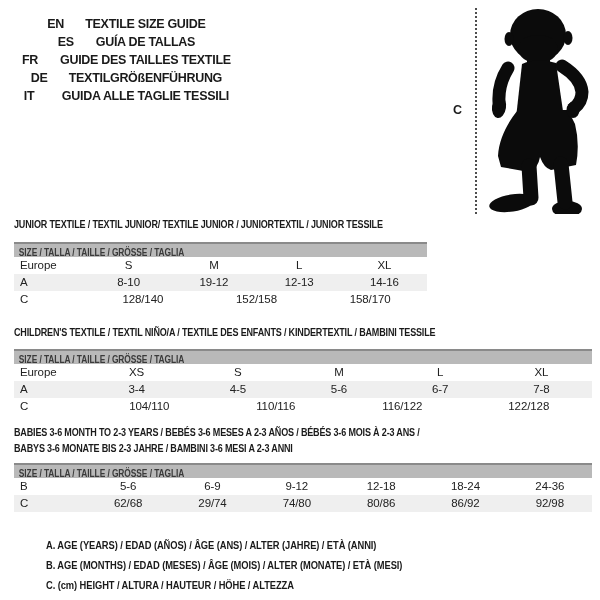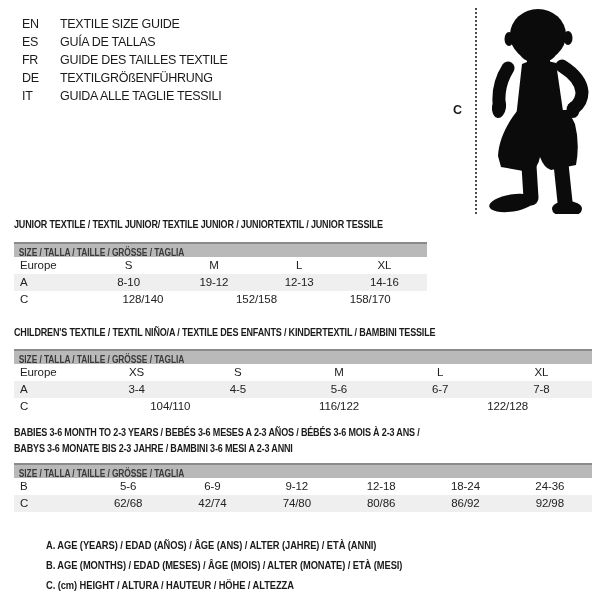--- a/index.html
+++ b/index.html
@@ -12,21 +12,21 @@
     --dotted:#4d4d4d;
   }
   html,body{margin:0;padding:0;}
   body{
     width:600px;height:600px;background:#ffffff;position:relative;
     font-family:"Liberation Sans",sans-serif;color:var(--text);
     overflow:hidden;
   }
   
   .lang-block{position:absolute;left:22px;top:15px;}
-  .lang-row{display:flex;font-weight:normal;font-size:12.5px;line-height:18px;letter-spacing:-0.3px;}
+  .lang-row{display:flex;font-weight:bold;font-size:12.5px;line-height:18px;letter-spacing:-0.3px;justify-content:center;}
   .lang-code{width:38px;flex:0 0 38px;}
   
   .figure{position:absolute;left:445px;top:4px;width:152px;height:212px;}
   .c-label{position:absolute;left:8px;top:99px;font-weight:bold;font-size:12.5px;}
   .dotted-line{position:absolute;left:30px;top:4px;height:206px;width:0;border-left:2px dotted var(--dotted);}
   .figure svg{position:absolute;left:43px;top:2px;}
   
   .tbl-title{position:absolute;left:14px;font-weight:bold;font-size:11px;letter-spacing:-0.2px;
              transform:scaleX(.82);transform-origin:left top;white-space:nowrap;line-height:16px;}
   #t1-title{top:216px;}
@@ -150,20 +150,21 @@
       <span class="cell label">A</span>
       <span class="cell">3-4</span>
       <span class="cell">4-5</span>
       <span class="cell">5-6</span>
       <span class="cell">6-7</span>
       <span class="cell">7-8</span>
     </div>
     <div class="trow">
       <span class="cell label">C</span>
       <span class="cell">104/110</span>
+      <span class="cell">110/116</span>
       <span class="cell">116/122</span>
       <span class="cell">122/128</span>
     </div>
   </div>
 
   <div class="tbl-title" id="t3-title">
     <div>BABIES 3-6 MONTH TO 2-3 YEARS / BEBÉS 3-6 MESES A 2-3 AÑOS / BÉBÉS 3-6 MOIS À 2-3 ANS /</div>
     <div>BABYS 3-6 MONATE BIS 2-3 JAHRE / BAMBINI 3-6 MESI A 2-3 ANNI</div>
   </div>
   <div class="tbl" id="t3">
@@ -175,21 +176,21 @@
       <span class="cell">5-6</span>
       <span class="cell">6-9</span>
       <span class="cell">9-12</span>
       <span class="cell">12-18</span>
       <span class="cell">18-24</span>
       <span class="cell">24-36</span>
     </div>
     <div class="trow shaded">
       <span class="cell label">C</span>
       <span class="cell">62/68</span>
-      <span class="cell">42/74</span>
+      <span class="cell">29/74</span>
       <span class="cell">74/80</span>
       <span class="cell">80/86</span>
       <span class="cell">86/92</span>
       <span class="cell">92/98</span>
     </div>
   </div>
 
   <section class="notes">
     <div class="note-line">A. AGE (YEARS) / EDAD (AÑOS) / ÂGE (ANS) / ALTER (JAHRE) / ETÀ (ANNI)</div>
     <div class="note-line">B. AGE (MONTHS) / EDAD (MESES) / ÂGE (MOIS) / ALTER (MONATE) / ETÀ (MESI)</div>

